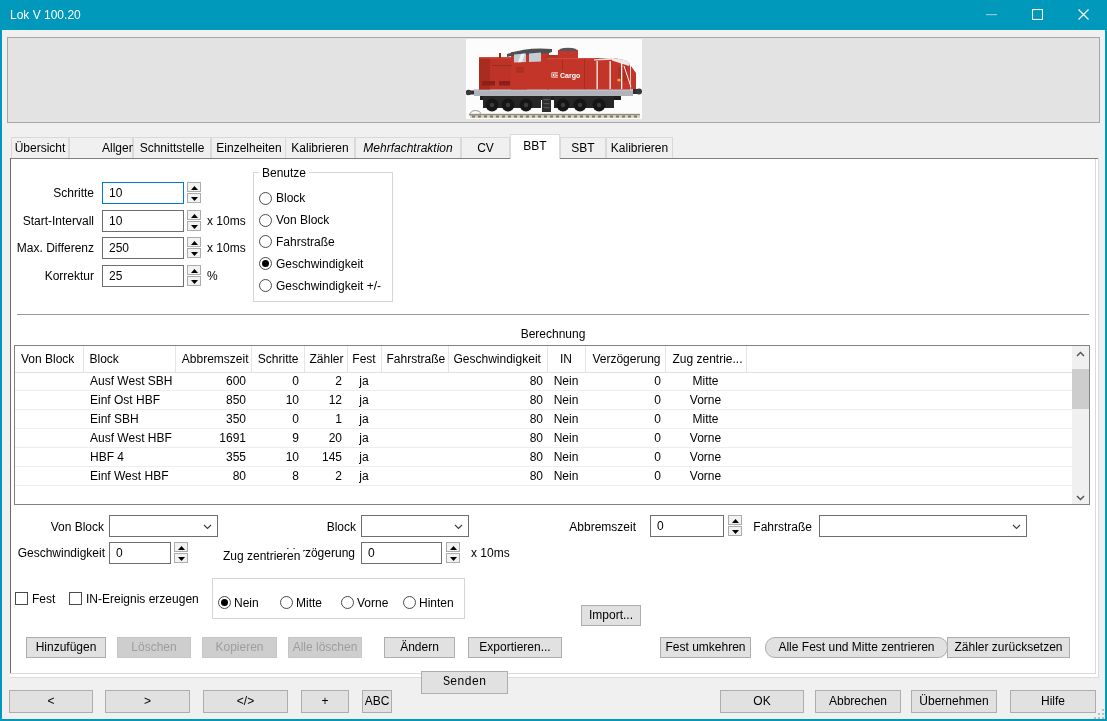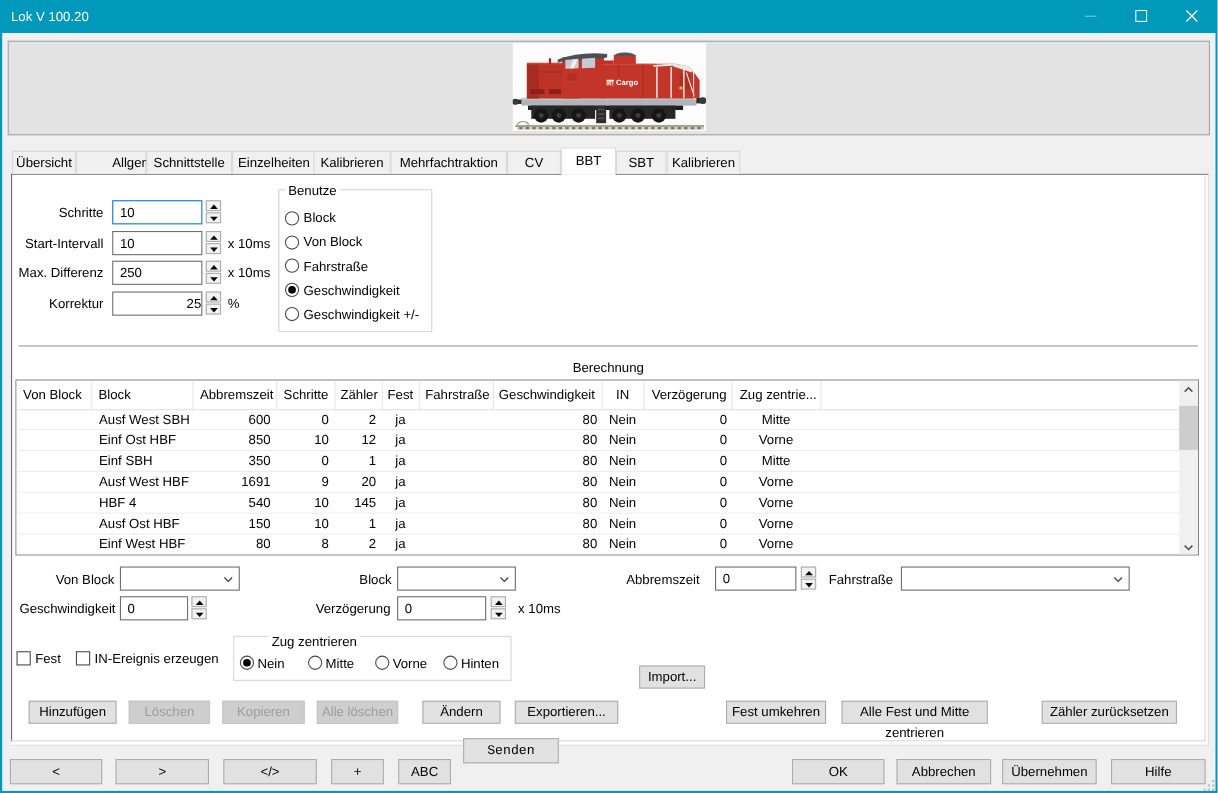--- a/index.html
+++ b/index.html
@@ -175,36 +175,36 @@
 <div class="abs" style="left:10px;top:158px;width:1px;height:516px;background:#6a6a6a;"></div>
 <div class="abs" style="left:10px;top:673px;width:1086px;height:1px;background:#d9d9d9;"></div>
 <div class="abs" style="left:1095px;top:159px;width:1px;height:515px;background:#d9d9d9;"></div>
 <div class="abs" style="left:10px;top:677px;width:1089px;height:1px;background:#dcdcdc;"></div>
 <div class="abs" style="left:1098px;top:158px;width:1px;height:520px;background:#dcdcdc;"></div>
 <div class="abs tab" style="left:11px;width:58px;">Übersicht</div>
 <div class="abs tab" style="left:69px;width:64px;padding-left:32px;">Allgemein</div>
 <div class="abs tab" style="left:133px;width:78px;">Schnittstelle</div>
 <div class="abs tab" style="left:211px;width:76px;">Einzelheiten</div>
 <div class="abs tab" style="left:285px;width:70px;">Kalibrieren</div>
-<div class="abs tab" style="left:355px;width:106px;">Mehrfachtraktion</div>
+<div class="abs tab" style="left:355px;width:106px;font-style:italic;">Mehrfachtraktion</div>
 <div class="abs tab" style="left:461px;width:49px;">CV</div>
 <div class="abs tabsel" style="left:510px;width:50px;">BBT</div>
 <div class="abs tab" style="left:560px;width:46px;">SBT</div>
 <div class="abs tab" style="left:606px;width:67px;">Kalibrieren</div>
 
 <div class="abs lbl lblr" style="left:0px;top:186px;width:94px;">Schritte</div>
 <div class="abs tbx" style="left:102px;top:182px;width:82px;height:22px;border:1px solid #0078d7;">10</div>
 <div class="abs lbl lblr" style="left:0px;top:214px;width:94px;">Start-Intervall</div>
 <div class="abs tbx" style="left:102px;top:210px;width:82px;height:22px;">10</div>
 <div class="abs lbl" style="left:207px;top:214px;">x 10ms</div>
 <div class="abs lbl lblr" style="left:0px;top:241px;width:94px;">Max. Differenz</div>
 <div class="abs tbx" style="left:102px;top:237px;width:82px;height:22px;">250</div>
 <div class="abs lbl" style="left:207px;top:241px;">x 10ms</div>
 <div class="abs lbl lblr" style="left:0px;top:269px;width:94px;">Korrektur</div>
-<div class="abs tbx" style="left:102px;top:265px;width:82px;height:22px;text-align:right;">25</div>
+<div class="abs tbx" style="left:102px;top:265px;width:82px;height:22px;">25</div>
 <div class="abs lbl" style="left:207px;top:269px;">%</div>
 <div class="abs spin" style="left:187px;top:182px;height:22px;">
     <div class="spinbtn" style="top:0px;">
       <svg width="9" height="6">
         <path d="M4.5 1 L8 5 L1 5 Z" fill="#000"></path>
       </svg>
     </div>
     <div class="spinbtn" style="top:11px;">
       <svg width="9" height="6">
         <path d="M1 1 L8 1 L4.5 5 Z" fill="#000"></path>
@@ -346,37 +346,23 @@
           <td></td>
           <td class="ar" style="padding-right:4px!important;">80</td>
           <td class="ac">Nein</td>
           <td class="ar" style="padding-right:4px!important;">0</td>
           <td class="ac">Vorne</td>
           <td></td>
         </tr>
 <tr>
           <td></td>
           <td class="al">HBF 4</td>
-          <td class="ar">540</td>
+          <td class="ar">355</td>
           <td class="ar">10</td>
           <td class="ar">145</td>
-          <td class="ac">ja</td>
-          <td></td>
-          <td class="ar" style="padding-right:4px!important;">80</td>
-          <td class="ac">Nein</td>
-          <td class="ar" style="padding-right:4px!important;">0</td>
-          <td class="ac">Vorne</td>
-          <td></td>
-        </tr>
-<tr>
-          <td></td>
-          <td class="al">Ausf Ost HBF</td>
-          <td class="ar">150</td>
-          <td class="ar">10</td>
-          <td class="ar">1</td>
           <td class="ac">ja</td>
           <td></td>
           <td class="ar" style="padding-right:4px!important;">80</td>
           <td class="ac">Nein</td>
           <td class="ar" style="padding-right:4px!important;">0</td>
           <td class="ac">Vorne</td>
           <td></td>
         </tr>
 <tr>
           <td></td>
@@ -467,46 +453,46 @@
       </svg>
     </div>
   </div>
 <div class="abs lbl" style="left:471px;top:546px;">x 10ms</div>
 
 <div class="abs chk" style="left:15px;top:592px;"></div>
 <div class="abs lbl" style="left:32px;top:592px;">Fest</div>
 <div class="abs chk" style="left:69px;top:592px;"></div>
 <div class="abs lbl" style="left:86px;top:592px;">IN-Ereignis erzeugen</div>
 <div class="abs grp" style="left:212px;top:578px;width:253px;height:41px;"></div>
-<div class="abs grplbl" style="left:220px;top:576px;margin-left:24px;">Zug zentrieren</div>
+<div class="abs grplbl" style="left:220px;top:549px;">Zug zentrieren</div>
 <div class="abs radio sel" style="left:218px;top:596px;"></div>
 <div class="abs lbl" style="left:234px;top:596px;">Nein</div>
 <div class="abs radio" style="left:280px;top:596px;"></div>
 <div class="abs lbl" style="left:296px;top:596px;">Mitte</div>
 <div class="abs radio" style="left:341px;top:596px;"></div>
 <div class="abs lbl" style="left:357px;top:596px;">Vorne</div>
 <div class="abs radio" style="left:403px;top:596px;"></div>
 <div class="abs lbl" style="left:419px;top:596px;">Hinten</div>
 
 <div class="abs btn h21" style="left:26px;top:637px;width:80px;">Hinzufügen</div>
 <div class="abs btn dis h21" style="left:117px;top:637px;width:74px;">Löschen</div>
 <div class="abs btn dis h21" style="left:202px;top:637px;width:75px;">Kopieren</div>
 <div class="abs btn dis h21" style="left:288px;top:637px;width:74px;">Alle löschen</div>
 <div class="abs btn h21" style="left:384px;top:637px;width:71px;">Ändern</div>
 <div class="abs btn h21" style="left:468px;top:637px;width:94px;">Exportieren...</div>
 <div class="abs btn h21" style="left:581px;top:605px;width:60px;">Import...</div>
 <div class="abs btn h21" style="left:660px;top:637px;width:91px;">Fest umkehren</div>
-<div class="abs btn h21" style="left:765px;top:637px;width:133px;">Alle Fest und Mitte zentrieren</div>
+<div class="abs btn h21" style="left:765px;top:637px;width:183px;border-radius:10px;">Alle Fest und Mitte zentrieren</div>
 <div class="abs btn h21" style="left:947px;top:637px;width:123px;">Zähler zurücksetzen</div>
 
 <div class="abs btn" style="left:9px;top:690px;width:84px;">&lt;</div>
 <div class="abs btn" style="left:105px;top:690px;width:85px;">&gt;</div>
 <div class="abs btn" style="left:203px;top:690px;width:85px;">&lt;/&gt;</div>
 <div class="abs btn" style="left:301px;top:690px;width:48px;">+</div>
-<div class="abs btn" style="left:362px;top:690px;width:48px;">ABC</div>
+<div class="abs btn" style="left:362px;top:690px;width:30px;">ABC</div>
 <div class="abs btn" style="left:421px;top:671px;width:87px;font-family:Liberation Mono, monospace;">Senden</div>
 <div class="abs btn" style="left:720px;top:690px;width:84px;">OK</div>
 <div class="abs btn" style="left:815px;top:690px;width:86px;">Abbrechen</div>
 <div class="abs btn" style="left:911px;top:690px;width:86px;">Übernehmen</div>
 <div class="abs btn" style="left:1010px;top:690px;width:86px;">Hilfe</div>
 
 <svg class="abs" style="left:1094px;top:709px;" width="11" height="11">
     <g fill="#bdbdbd">
       <rect x="8" y="0" width="2" height="2"></rect>
       <rect x="4" y="4" width="2" height="2"></rect>

